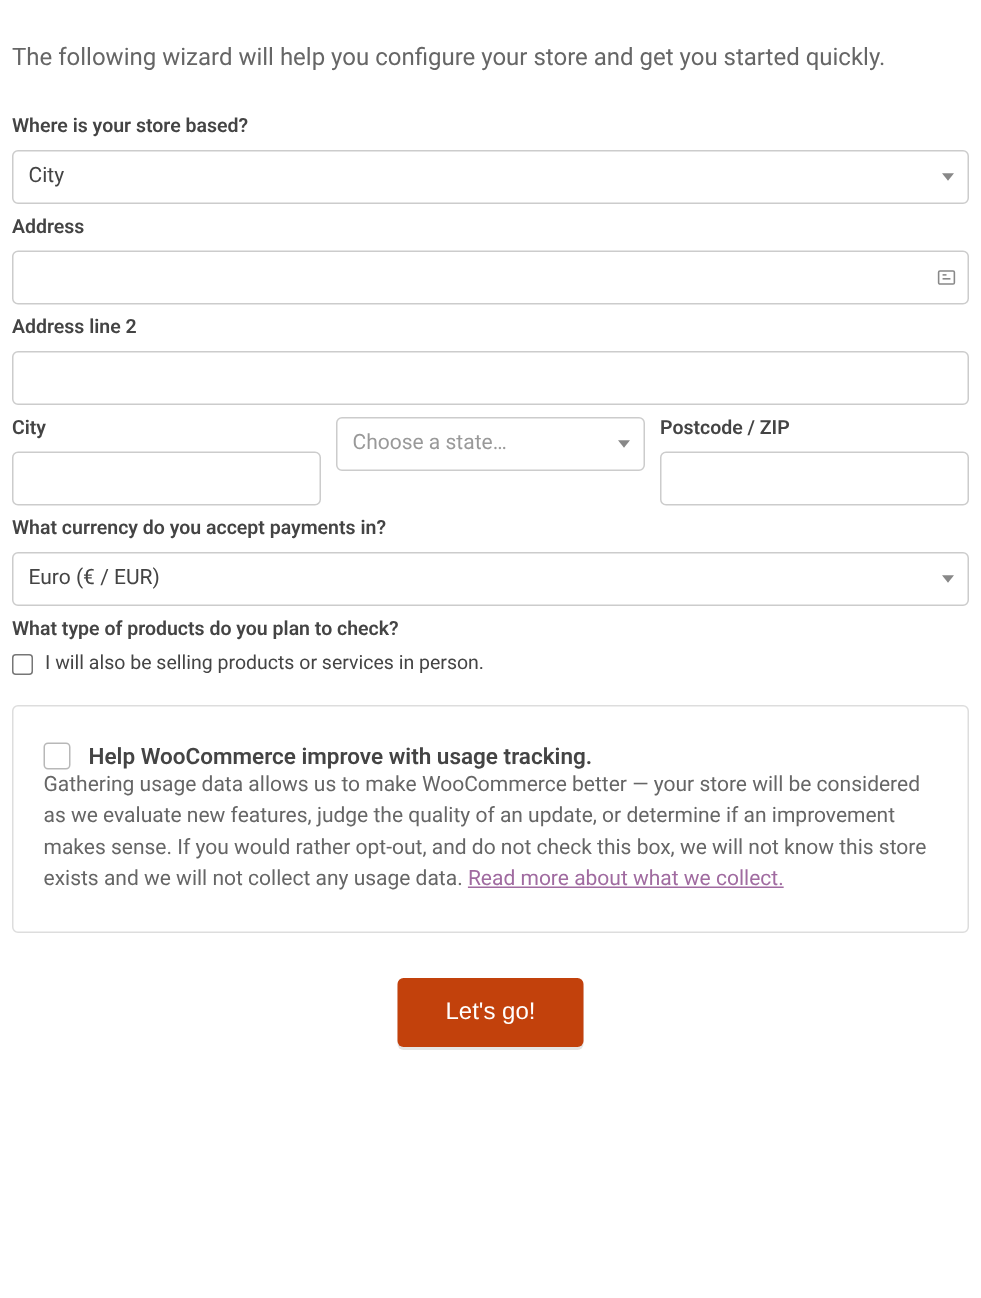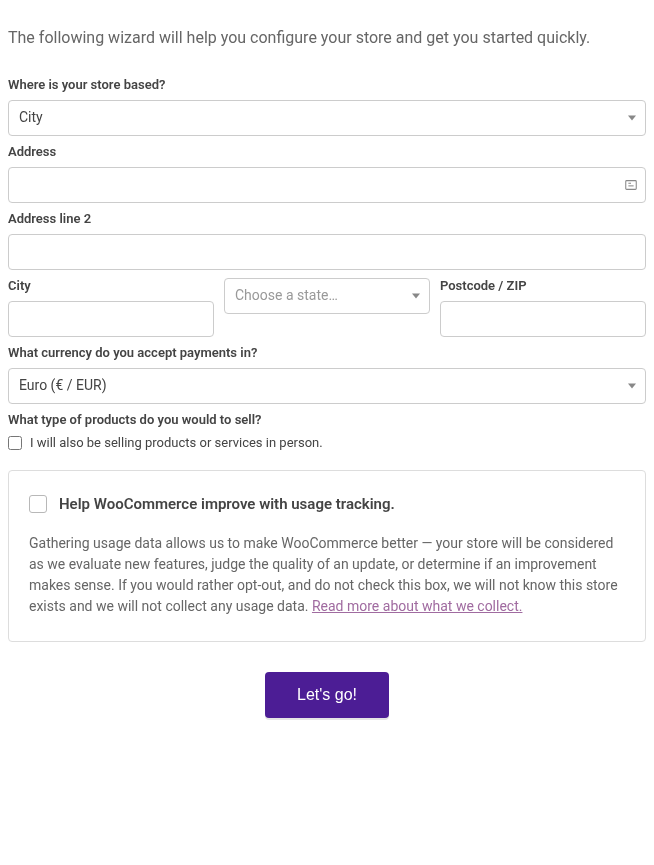--- a/index.html
+++ b/index.html
@@ -108,21 +108,20 @@
       border: 1px solid #ddd;
       border-radius: 4px;
       padding: 24px 20px;
       margin-top: 10px;
       margin-bottom: 30px;
     }
     .tracking-header {
       display: flex;
       align-items: center;
       gap: 12px;
-      margin-bottom: 20px;
     }
     .tracking-checkbox {
       width: 18px;
       height: 18px;
       border: 1.5px solid #b8b8b8;
       border-radius: 3px;
       cursor: pointer;
       flex-shrink: 0;
     }
     .tracking-title {
@@ -138,21 +137,21 @@
     .tracking-link {
       color: #a06ba0;
       text-decoration: underline;
       cursor: pointer;
     }
     .submit-wrapper {
       text-align: center;
       margin-top: 20px;
     }
     .submit-button {
-      background: #4c1d95;
+      background: #c2410c;
       color: #fff;
       border: none;
       border-radius: 4px;
       padding: 14px 32px;
       font-size: 16px;
       font-weight: 400;
       cursor: pointer;
       box-shadow: 0 2px 0 rgba(0,0,0,0.1);
     }
   </style>
@@ -205,21 +204,21 @@
 
 <div class="form-group">
   <label class="form-label">What currency do you accept payments in?</label>
   <div class="select-wrapper">
     <div class="select-control">Euro (€ / EUR)</div>
     <span class="select-arrow"></span>
   </div>
 </div>
 
 <div class="form-group">
-  <label class="form-label">What type of products do you would to sell?</label>
+  <label class="form-label">What type of products do you plan to check?</label>
 </div>
 
 <div class="checkbox-row">
   <input type="checkbox" style="">
   <span class="checkbox-label">I will also be selling products or services in person.</span>
 </div>
 
 <div class="tracking-box">
   <div class="tracking-header">
     <div class="tracking-checkbox"></div>

